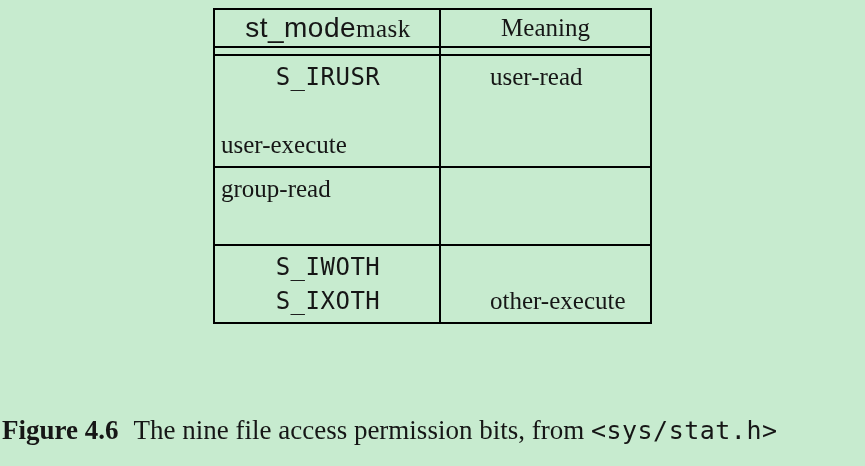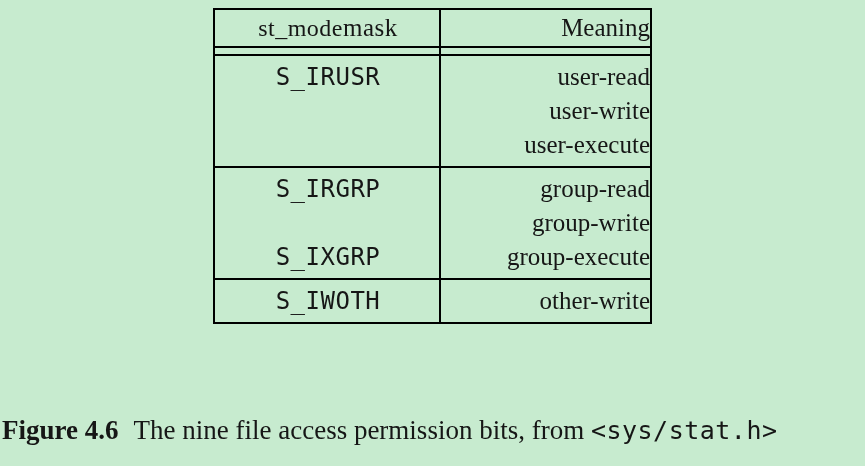--- a/index.html
+++ b/index.html
@@ -41,41 +41,40 @@
     box-sizing: border-box;
     text-align: center;
     font-family: "DejaVu Sans Mono", "Liberation Mono", monospace;
     font-size: 24px;
     letter-spacing: 0.5px;
   }
   .cell-meaning {
     flex: 1;
     padding-left: 6px;
     font-size: 25px;
-    text-align: right;
   }
   .header-row {
     height: 36px;
     line-height: 36px;
     border-bottom: 2px solid #000;
   }
   .header-row .cell-mask {
     font-family: "Liberation Serif", serif;
     font-size: 25px;
   }
   .header-row .code {
-    font-family: Liberation Serif, serif;
-    font-size: 24px;
+    font-family: Liberation Sans, sans-serif;
+    font-size: 28px;
     letter-spacing: 0.5px;
   }
   .header-row .rest {
     margin-left: 0;
   }
   .header-row .cell-meaning {
-    text-align: right;
+    text-align: center;
     padding-left: 0;
   }
   .rule-gap {
     height: 6px;
     border-bottom: 2px solid #000;
   }
   .group {
     border-bottom: 2px solid #000;
     padding: 4px 0;
   }
@@ -119,45 +118,41 @@
   </div>
 
   <div class="rule-gap"></div>
 
   <div class="group">
     <div class="row body-row">
       <div class="cell-mask">S_IRUSR</div>
       <div class="cell-meaning">user-read</div>
     </div>
     <div class="row body-row">
-      <div class="cell-meaning">user-write</div>
     </div>
     <div class="row body-row">
       <div class="cell-meaning">user-execute</div>
     </div>
   </div>
 
   <div class="group">
     <div class="row body-row">
-      <div class="cell-mask">S_IRGRP</div>
       <div class="cell-meaning">group-read</div>
     </div>
     <div class="row body-row">
-      <div class="cell-meaning">group-write</div>
-    </div>
-    <div class="row body-row">
-      <div class="cell-mask">S_IXGRP</div>
-      <div class="cell-meaning">group-execute</div>
     </div>
   </div>
 
   <div class="group last">
     <div class="row body-row">
       <div class="cell-mask">S_IWOTH</div>
-      <div class="cell-meaning">other-write</div>
+    </div>
+    <div class="row body-row">
+      <div class="cell-mask">S_IXOTH</div>
+      <div class="cell-meaning">other-execute</div>
     </div>
   </div>
 
   <div class="vdivider"></div>
 </div>
 
 <div class="caption">
   <span class="fig-label">Figure 4.6</span><span>The nine file access permission bits, from</span>
   <span class="code">&lt;sys/stat.h&gt;</span>
 </div>

